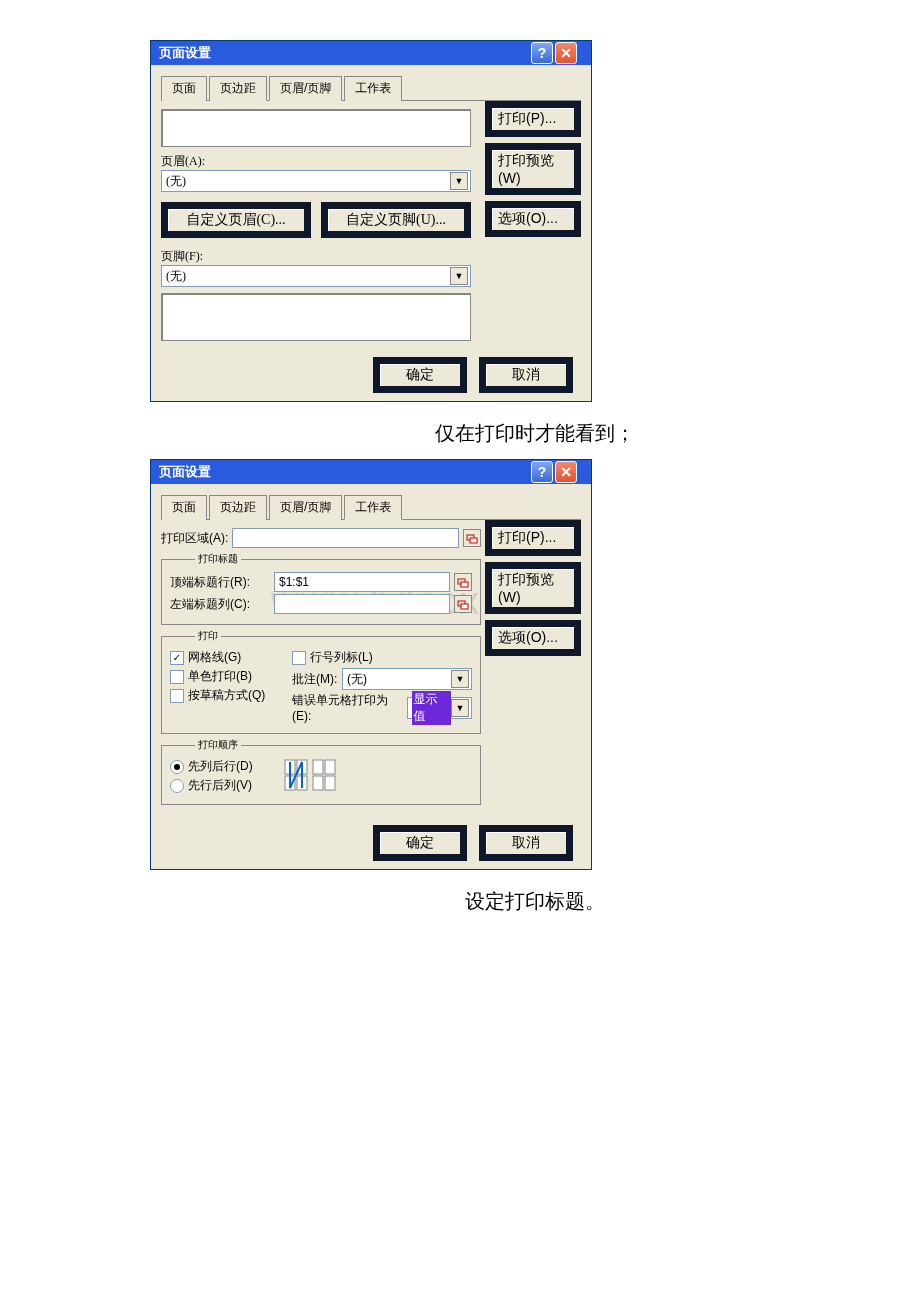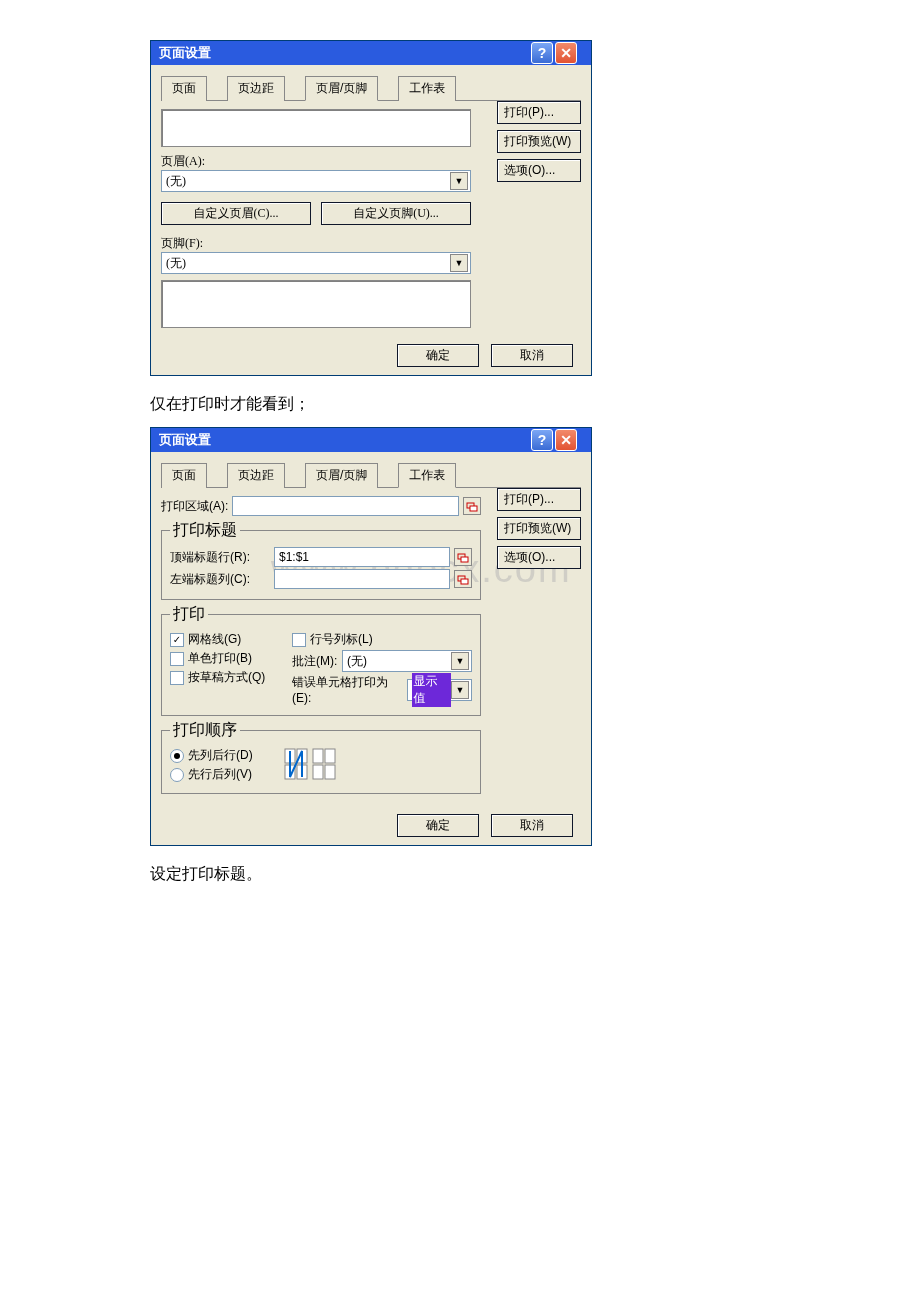--- a/index.html
+++ b/index.html
@@ -58,34 +58,34 @@
   .tabs {
     display: flex;
     border-bottom: 1px solid #888;
     margin-bottom: 8px;
   }
   .tab {
     padding: 3px 10px;
     border: 1px solid #888;
     border-bottom: none;
     background: #ece9d8;
-    margin-right: 20px;
+    margin-right: 2px;
     position: relative;
     top: 1px;
   }
   .tab.active {
     background: #ece9d8;
     border-bottom: 1px solid #ece9d8;
   }
   .btn {
     background: #ece9d8;
-    border: 1px solid #0f172a;
+    border: 7px solid #0f172a;
     box-shadow: 1px 1px 0 #fff inset;
     padding: 2px 10px;
-    font-size: 12px;
+    font-size: 14px;
     min-width: 60px;
     text-align: center;
     display: inline-block;
   }
   .side-buttons {
     position: absolute;
     right: 10px;
     top: 36px;
     display: flex;
     flex-direction: column;
@@ -124,22 +124,23 @@
     border: 1px solid #888;
     background: #fff;
     box-shadow: inset 1px 1px 0 #808080;
   }
   fieldset {
     border: 1px solid #888;
     margin: 4px 0;
     padding: 4px 8px 8px 8px;
   }
   legend {
-    font-size: 16px;
+    font-size: 10px;
     padding: 0 3px;
+    margin-left: 25px;
   }
   .row {
     display: flex;
     align-items: center;
     gap: 4px;
     margin: 2px 0;
   }
   .checkbox, .radio {
     width: 12px;
     height: 12px;
@@ -169,22 +170,23 @@
     justify-content: center;
   }
   .ref-btn svg { width: 12px; height: 12px; }
   .bottom-buttons {
     display: flex;
     justify-content: flex-end;
     gap: 12px;
     padding: 8px 18px;
   }
   .caption {
-    font-size: 16px;
+    font-size: 20px;
     margin: 18px 0 12px 0;
+    text-align: center;
   }
   .watermark {
     position: relative;
   }
   .watermark-text {
     position: absolute;
     left: 120px;
     top: 120px;
     font-size: 38px;
     color: rgba(180,180,180,0.5);

